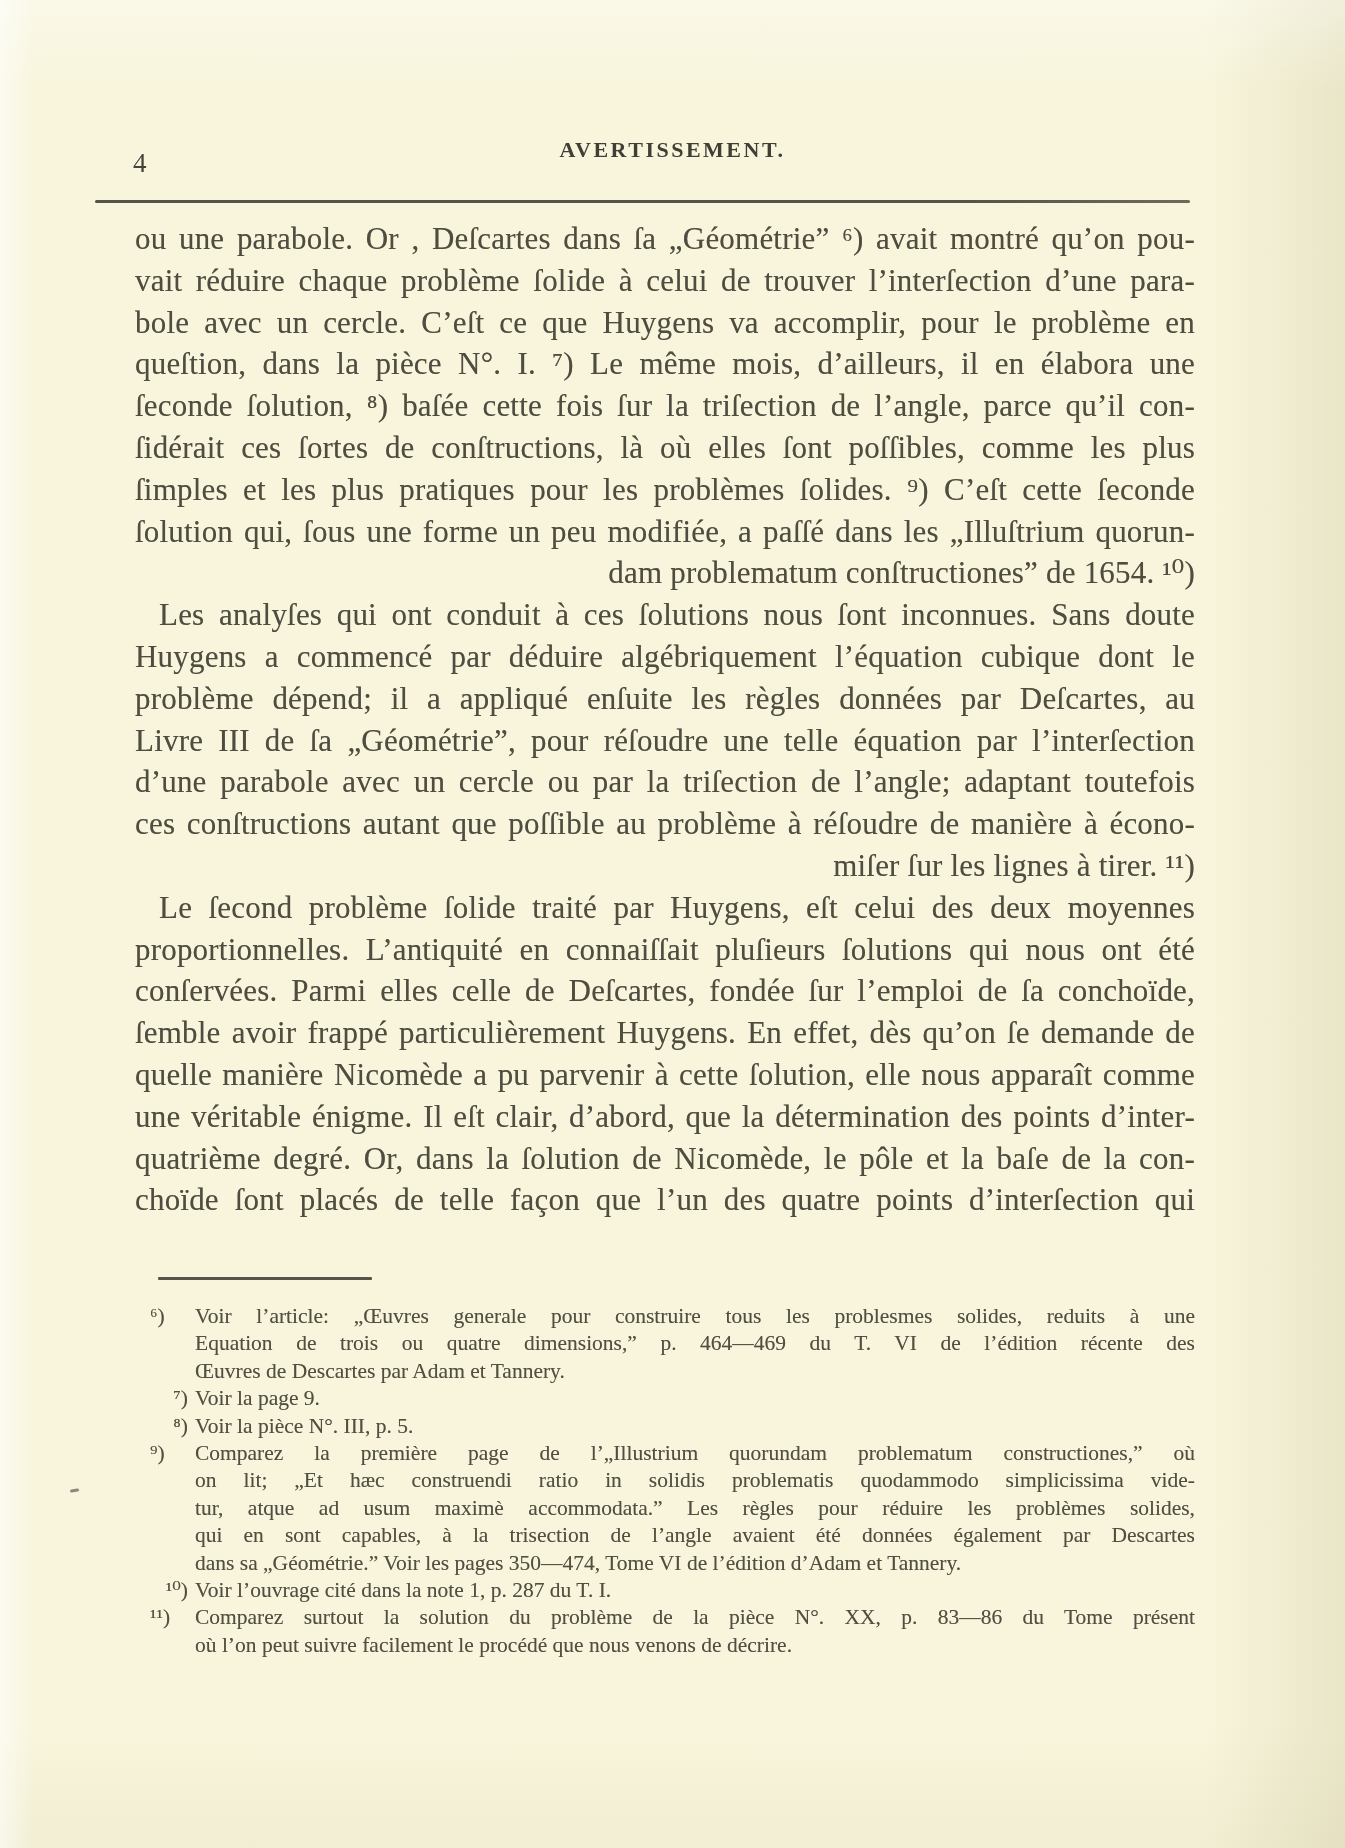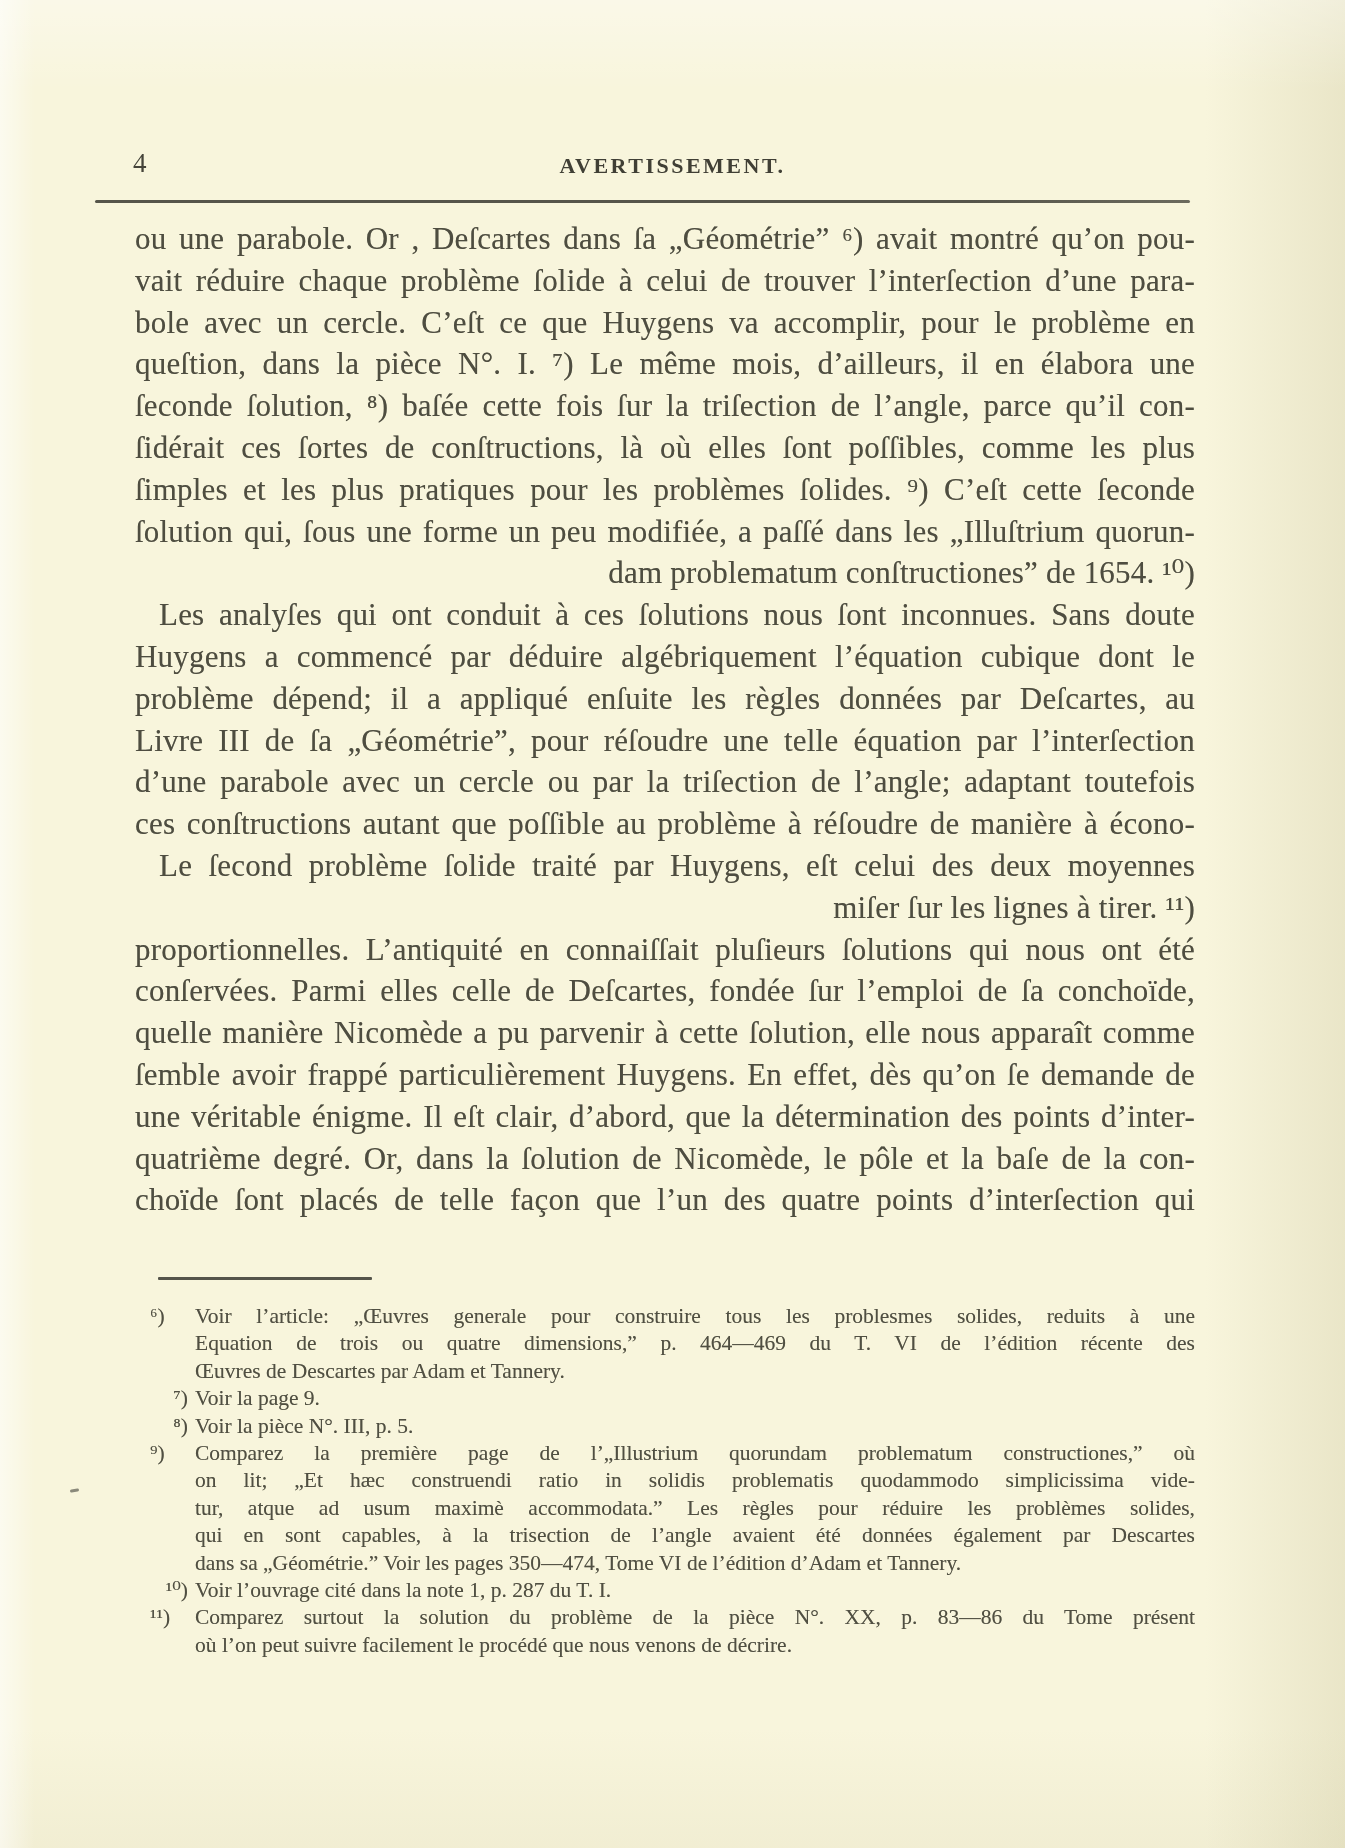--- a/index.html
+++ b/index.html
@@ -17,21 +17,21 @@
       linear-gradient(to top, rgba(182,175,128,0.10), rgba(182,175,128,0) 120px),
       #f8f5dc;
     color:#4b4a3c;
   }
   
   .pagenum{
     position:absolute;left:133px;top:148px;
     font-size:27px;color:#45443a;
   }
   .running-title{
-    position:absolute;left:0;right:0;top:153px;text-align:center;
+    position:absolute;left:0;right:0;top:137px;text-align:center;
     font-size:22px;letter-spacing:2.5px;color:#403f35;
     font-weight:bold;
   }
   .header-rule{
     position:absolute;left:95px;top:200px;width:1095px;height:3px;
     background:linear-gradient(to right,#56554a 80%,#6b6a5d);
     border-radius:2px;
   }
   
   .body-text{
@@ -85,26 +85,26 @@
     <div class="line j">ſidérait ces ſortes de conſtructions, là où elles ſont poſſibles, comme les plus</div>
     <div class="line j">ſimples et les plus pratiques pour les problèmes ſolides. ⁹) C’eſt cette ſeconde</div>
     <div class="line j">ſolution qui, ſous une forme un peu modifiée, a paſſé dans les „Illuſtrium quorun-</div>
     <div class="line end">dam problematum conſtructiones” de 1654. ¹⁰)</div>
     <div class="line j indent">Les analyſes qui ont conduit à ces ſolutions nous ſont inconnues.  Sans doute</div>
     <div class="line j">Huygens a commencé par déduire algébriquement l’équation cubique dont le</div>
     <div class="line j">problème dépend; il a appliqué enſuite les règles données par Deſcartes, au</div>
     <div class="line j">Livre III de ſa „Géométrie”, pour réſoudre une telle équation par l’interſection</div>
     <div class="line j">d’une parabole avec un cercle ou par la triſection de l’angle; adaptant toutefois</div>
     <div class="line j">ces conſtructions autant que poſſible au problème à réſoudre de manière à écono-</div>
+    <div class="line end">miſer ſur les lignes à tirer. ¹¹)</div>
     <div class="line j indent">Le ſecond problème  ſolide traité par Huygens, eſt celui des deux moyennes</div>
-    <div class="line end">miſer ſur les lignes à tirer. ¹¹)</div>
     <div class="line j">proportionnelles. L’antiquité en connaiſſait pluſieurs ſolutions qui nous ont été</div>
     <div class="line j">conſervées. Parmi  elles celle de Deſcartes, fondée ſur l’emploi de ſa conchoïde,</div>
+    <div class="line j">ſemble avoir frappé particulièrement Huygens. En effet, dès qu’on ſe demande de</div>
     <div class="line j">quelle manière Nicomède a pu parvenir à cette ſolution, elle nous apparaît comme</div>
-    <div class="line j">ſemble avoir frappé particulièrement Huygens. En effet, dès qu’on ſe demande de</div>
     <div class="line j">une véritable énigme. Il eſt clair, d’abord, que la détermination des points d’inter-</div>
     <div class="line j">quatrième degré.  Or, dans la ſolution de Nicomède, le pôle et la baſe de la con-</div>
     <div class="line j">choïde ſont placés de telle façon que l’un des quatre points d’interſection qui</div>
   </main>
 
   <div class="fn-rule"></div>
 
   <section class="footnotes">
     <div class="fn-line j">
       <span class="fn-marker">⁶)</span><span class="fn-text">Voir l’article: „Œuvres generale pour construire tous les problesmes solides, reduits à une</span>

